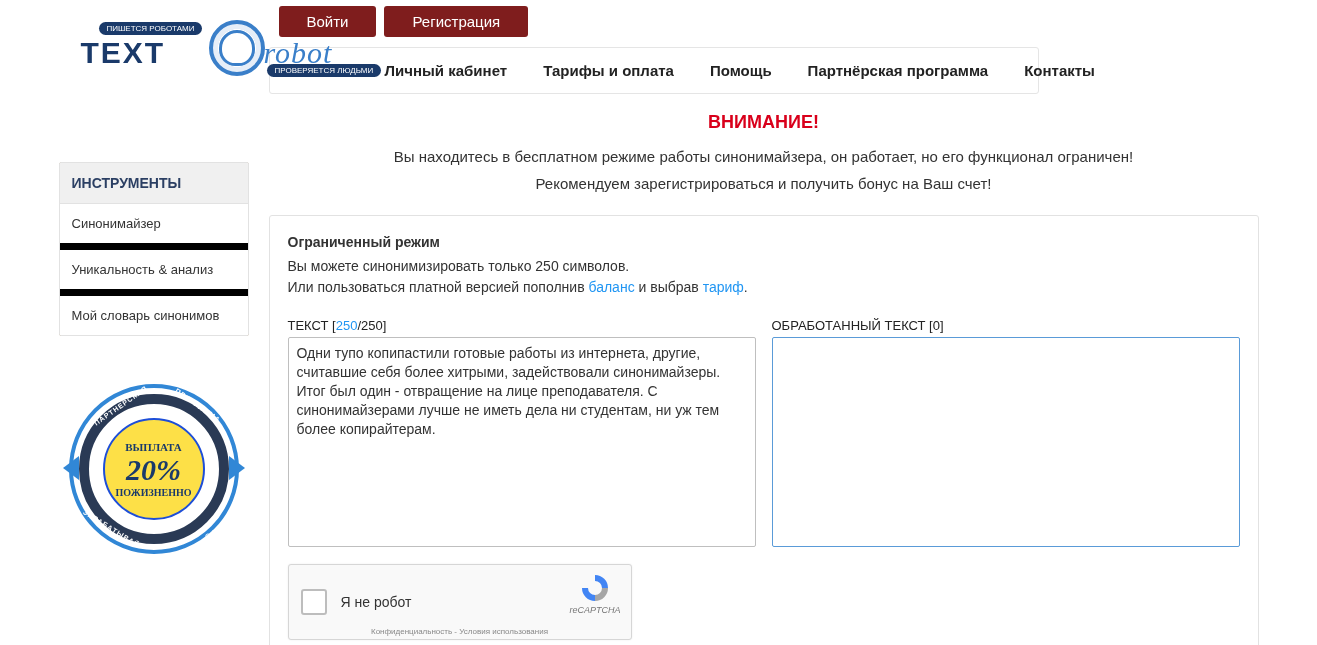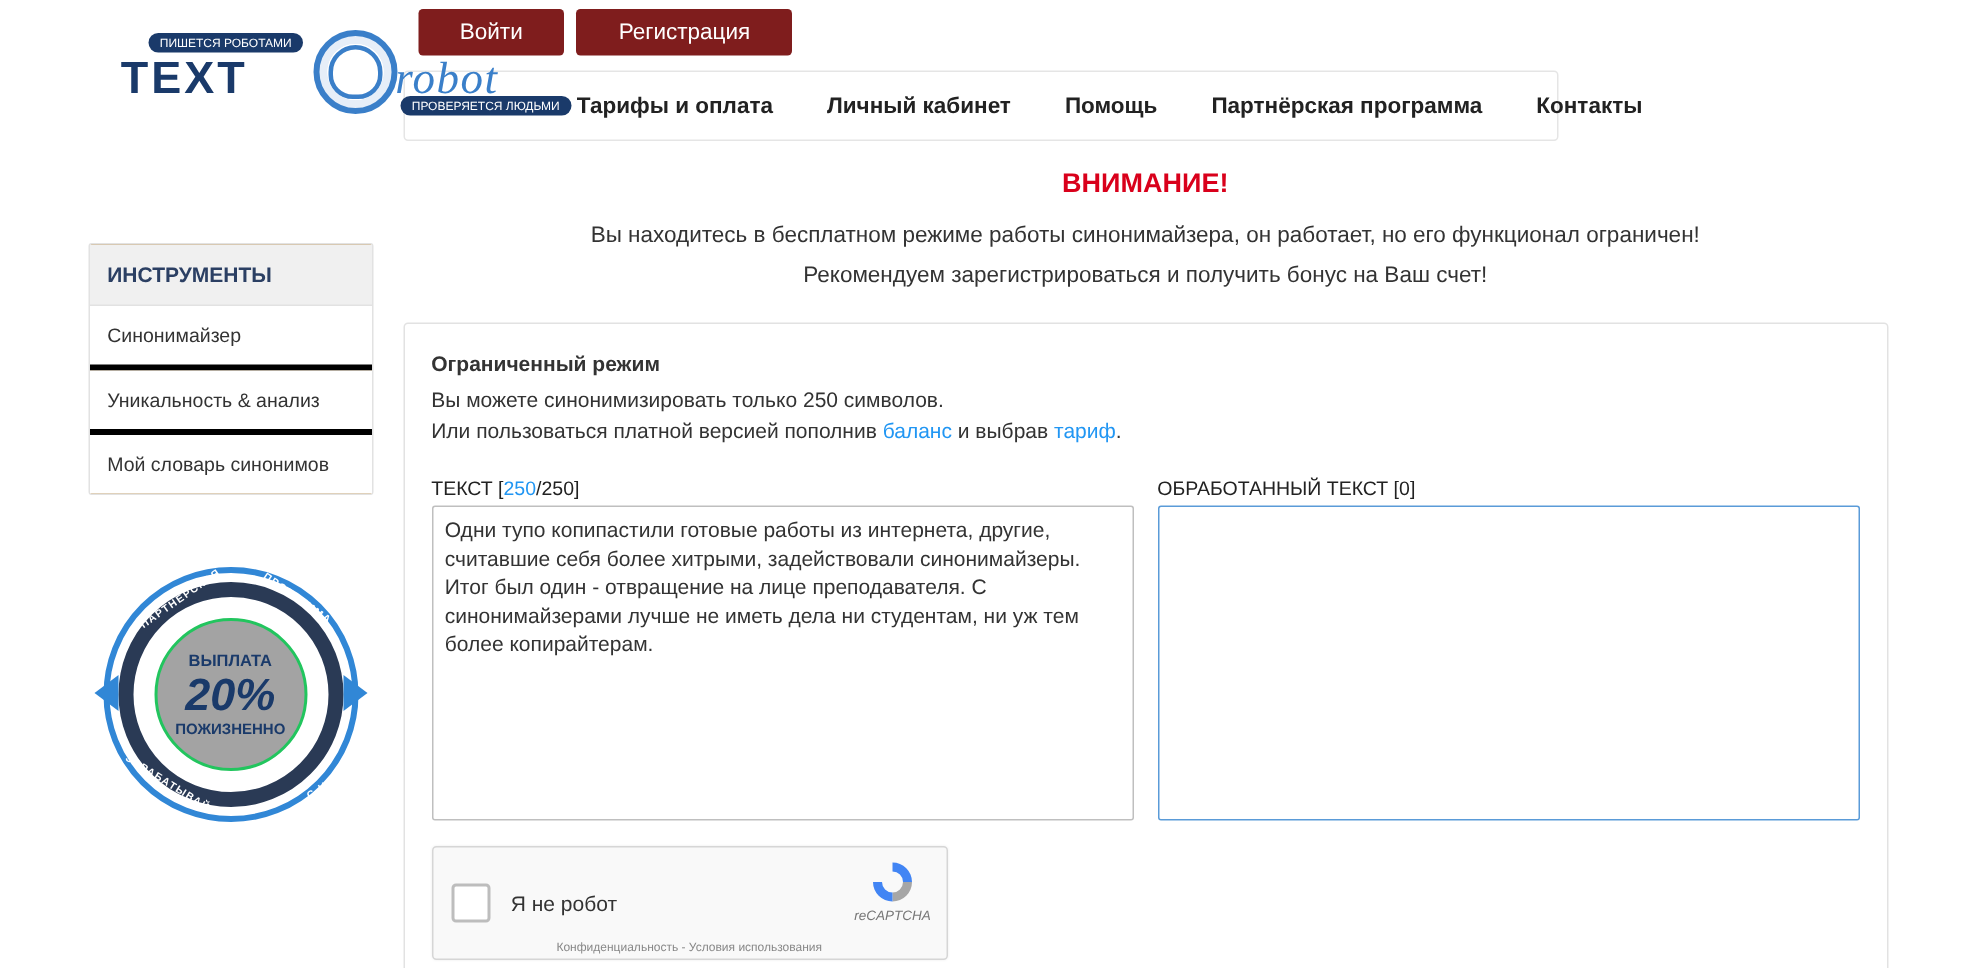--- a/index.html
+++ b/index.html
@@ -48,30 +48,30 @@
   }
 
   
   .tools-box { background:#a16207; border:1px solid #e2e2e2; border-radius:2px; margin-top:64px;}
   .tools-box h3 {
     font-size:14px; font-weight:bold; color:#2b3f63; padding:12px 12px;
     border-bottom:1px solid #e2e2e2; background:#f0f0f0;
   }
   .tools-box a {
     display:block; padding:12px 12px; color:#333; font-size:13px;
-    text-decoration:none; border-bottom:4px solid #000000; background:#fff;
+    text-decoration:none; border-bottom:7px solid #000000; background:#fff;
   }
   .tools-box a:last-child{border-bottom:none;}
 
   
   .partner-badge { margin: 48px auto 0; width:170px; height:170px; position:relative; }
   .ring-outer{position:absolute;inset:0;border:4px solid #3187d6;border-radius:50%;}
   .ring-text{position:absolute;inset:10px;border:10px solid #2a3a55;border-radius:50%;}
-  .ring-inner{position:absolute;inset:34px;background:#a3a3a3;border-radius:50%;border:2px solid #22c55e;
-    display:flex;flex-direction:column;align-items:center;justify-content:center;}
+  .ring-inner{position:absolute;inset:34px;background:#fde047;border-radius:50%;border:2px solid #1d4ed8;
+    display:flex;flex-direction:column;align-items:center;justify-content:center;font-family:Liberation Serif, serif;}
   .ring-inner .t1{font-size:11px;color:#1a3a6a;font-weight:bold;}
   .ring-inner .t2{font-size:30px;color:#1a3a6a;font-weight:900;font-style:italic;}
   .ring-inner .t3{font-size:10px;color:#1a3a6a;font-weight:bold;}
   .ring-label{position:absolute;font-size:7px;color:#fff;font-weight:bold;letter-spacing:1px;}
   .ring-label.lt{left:20px;top:18px;transform:rotate(-35deg);}
   .ring-label.rt{right:14px;top:18px;transform:rotate(35deg);}
   .ring-label.lb{left:10px;bottom:22px;transform:rotate(32deg);}
   .ring-label.rb{right:2px;bottom:22px;transform:rotate(-32deg);}
   .arrow-l{position:absolute;left:-6px;top:72px;width:0;height:0;border-top:12px solid transparent;border-bottom:12px solid transparent;border-right:16px solid #3187d6;}
   .arrow-r{position:absolute;right:-6px;top:72px;width:0;height:0;border-top:12px solid transparent;border-bottom:12px solid transparent;border-left:16px solid #3187d6;}
@@ -147,22 +147,22 @@
   </div>
 
   <div class="right-col">
     <div class="header">
       <div class="auth-row">
         <button class="btn-blue">Войти</button>
         <button class="btn-blue">Регистрация</button>
       </div>
       <nav class="navbar">
         <a href="#">Главная</a>
+        <a href="#">Личный кабинет</a>
         <a href="#">Тарифы и оплата</a>
-        <a href="#">Личный кабинет</a>
         <a href="#">Помощь</a>
         <a href="#">Партнёрская программа</a>
         <a href="#">Контакты</a>
       </nav>
     </div>
 
     <div class="notice">
       <h2>ВНИМАНИЕ!</h2>
       <p>Вы находитесь в бесплатном режиме работы синонимайзера, он работает, но его функционал ограничен!</p>
       <p>Рекомендуем зарегистрироваться и получить бонус на Ваш счет!</p>

